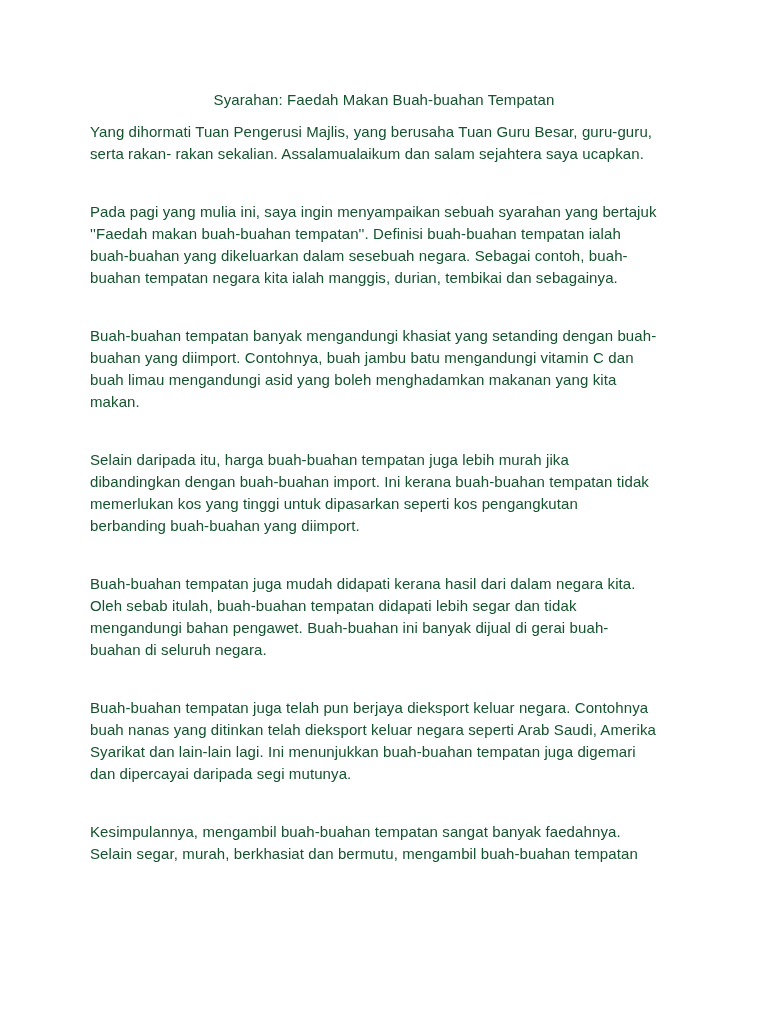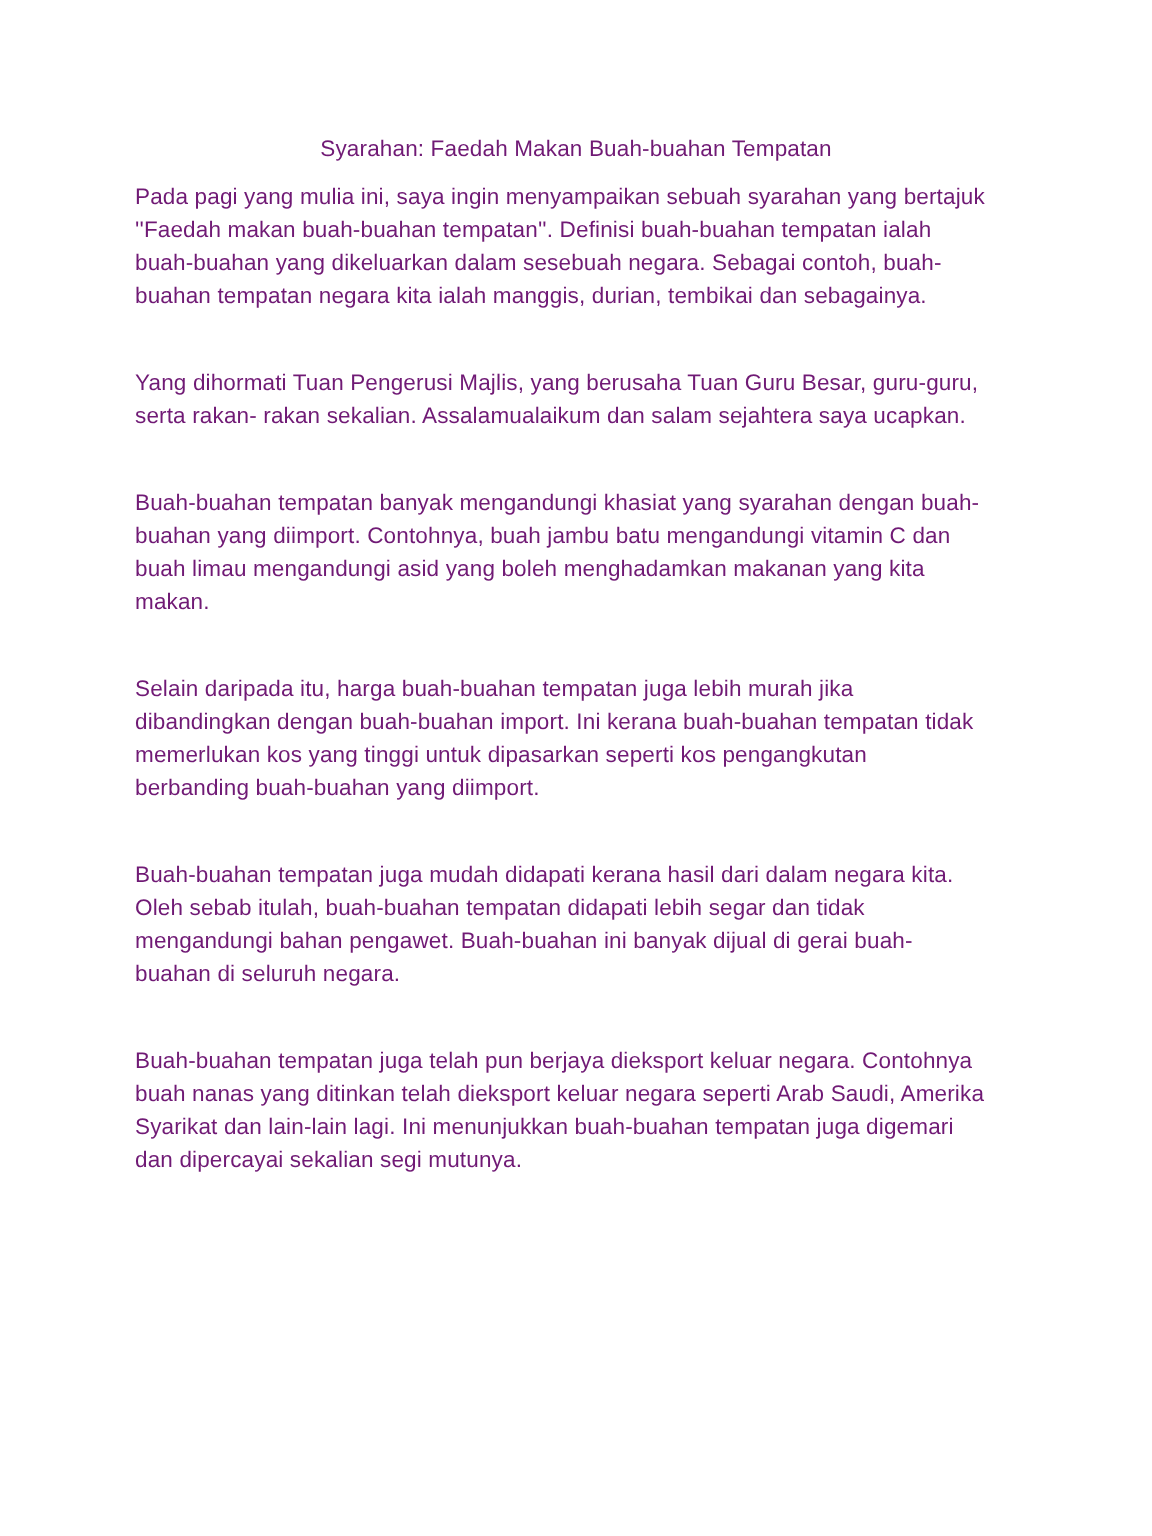--- a/index.html
+++ b/index.html
@@ -14,21 +14,21 @@
   }
   .page {
     box-sizing: border-box;
     width: 768px;
     height: 984px;
     padding: 89px 30px 0 90px;
     background: #ffffff;
     font-family: "Liberation Sans", "DejaVu Sans", sans-serif;
     font-size: 15px;
     line-height: 22px;
-    color: #701a75;
+    color: #14532d;
     letter-spacing: 0.1px;
   }
   .title-line {
     text-align: center;
     white-space: pre-line;
     padding-right: 60px; 
   }
   .title-line-1 { margin: 0 0 10px 0; }
   .title-line-2 { margin: 0 0 43px 0; }
   .para {
@@ -37,41 +37,43 @@
     max-width: 640px;
   }
   .para:last-child { margin-bottom: 0; }
 </style>
 </head>
 <body>
 
 <div class="page">
   <div class="title-line title-line-1">Syarahan: Faedah Makan Buah-buahan Tempatan</div>
 
+  <p class="para">Yang dihormati Tuan Pengerusi Majlis, yang berusaha Tuan Guru Besar, guru-guru,
+serta rakan- rakan sekalian. Assalamualaikum dan salam sejahtera saya ucapkan.</p>
+
   <p class="para">Pada pagi yang mulia ini, saya ingin menyampaikan sebuah syarahan yang bertajuk
 ''Faedah makan buah-buahan tempatan''. Definisi buah-buahan tempatan ialah
 buah-buahan yang dikeluarkan dalam sesebuah negara. Sebagai contoh, buah-
 buahan tempatan negara kita ialah manggis, durian, tembikai dan sebagainya.</p>
 
-  <p class="para">Yang dihormati Tuan Pengerusi Majlis, yang berusaha Tuan Guru Besar, guru-guru,
-serta rakan- rakan sekalian. Assalamualaikum dan salam sejahtera saya ucapkan.</p>
-
-  <p class="para">Buah-buahan tempatan banyak mengandungi khasiat yang syarahan dengan buah-
+  <p class="para">Buah-buahan tempatan banyak mengandungi khasiat yang setanding dengan buah-
 buahan yang diimport. Contohnya, buah jambu batu mengandungi vitamin C dan
 buah limau mengandungi asid yang boleh menghadamkan makanan yang kita
 makan.</p>
 
   <p class="para">Selain daripada itu, harga buah-buahan tempatan juga lebih murah jika
 dibandingkan dengan buah-buahan import. Ini kerana buah-buahan tempatan tidak
 memerlukan kos yang tinggi untuk dipasarkan seperti kos pengangkutan
 berbanding buah-buahan yang diimport.</p>
 
   <p class="para">Buah-buahan tempatan juga mudah didapati kerana hasil dari dalam negara kita.
 Oleh sebab itulah, buah-buahan tempatan didapati lebih segar dan tidak
 mengandungi bahan pengawet. Buah-buahan ini banyak dijual di gerai buah-
 buahan di seluruh negara.</p>
 
   <p class="para">Buah-buahan tempatan juga telah pun berjaya dieksport keluar negara. Contohnya
 buah nanas yang ditinkan telah dieksport keluar negara seperti Arab Saudi, Amerika
 Syarikat dan lain-lain lagi. Ini menunjukkan buah-buahan tempatan juga digemari
-dan dipercayai sekalian segi mutunya.</p>
+dan dipercayai daripada segi mutunya.</p>
 
+  <p class="para">Kesimpulannya, mengambil buah-buahan tempatan sangat banyak faedahnya.
+Selain segar, murah, berkhasiat dan bermutu, mengambil buah-buahan tempatan</p>
 </div>
 
 </body></html>

